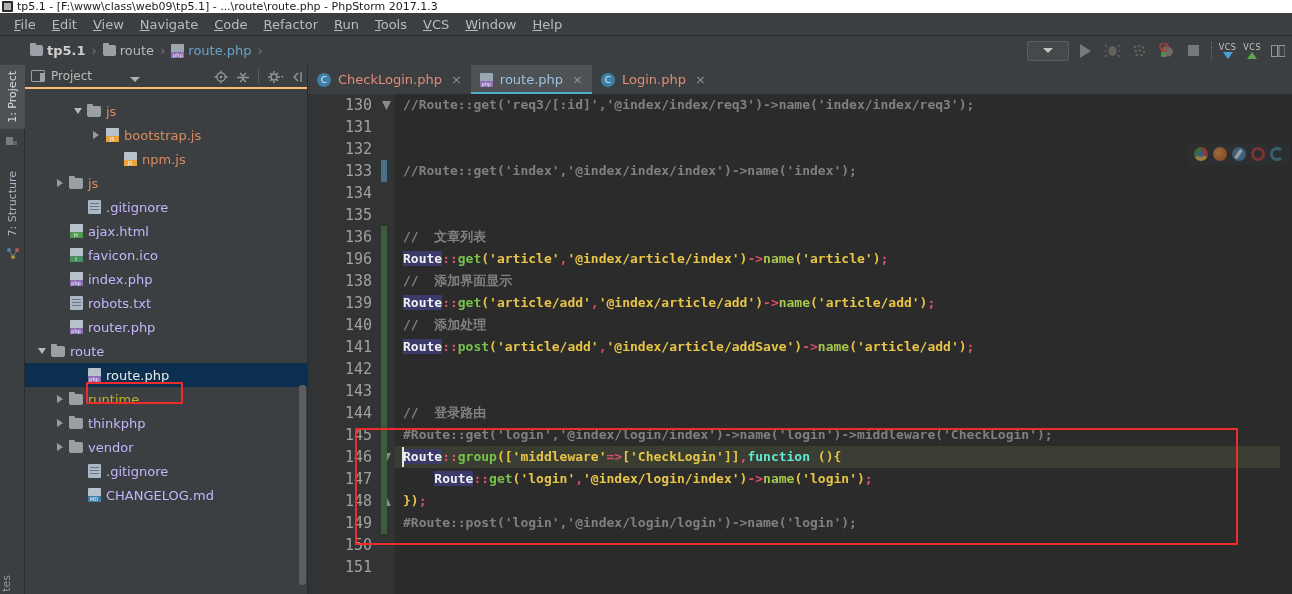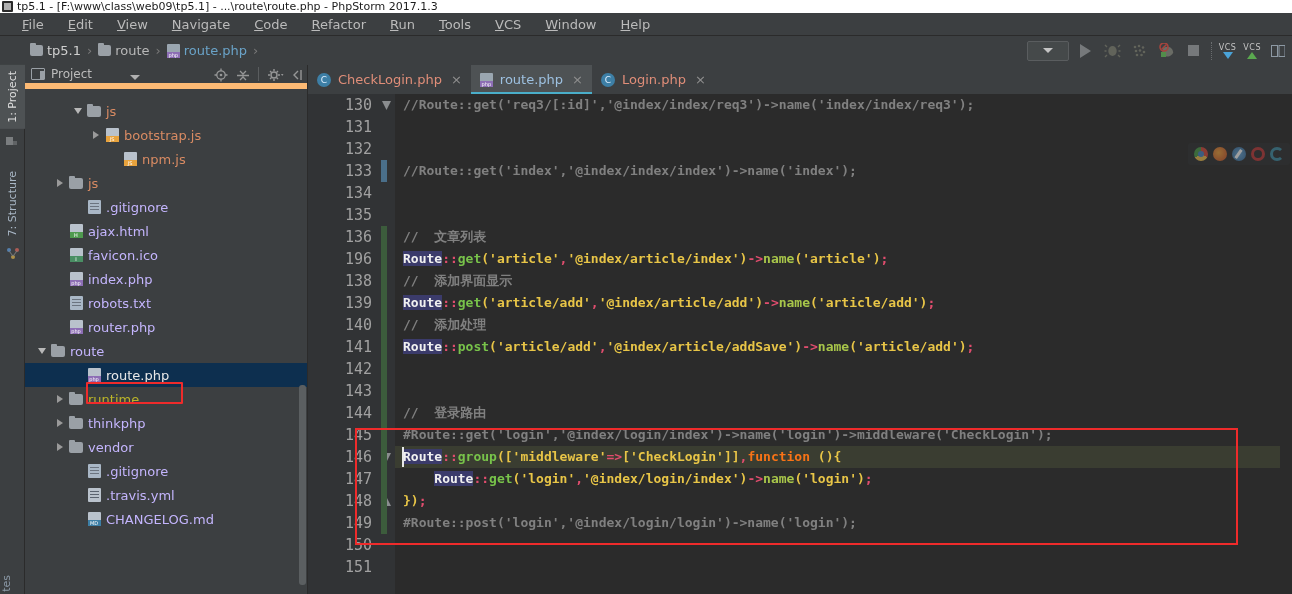--- a/index.html
+++ b/index.html
@@ -32,32 +32,32 @@
   .titlebar .ttxt { font-size: 11px; }
 
   
   .menubar {
     position: absolute; left: 0; top: 13px; width: 1292px; height: 23px;
     background: #3c3f41; border-bottom: 1px solid #2b2b2b;
     display: flex; align-items: center; padding-left: 6px;
   }
   .menuitem {
     color: #bbbbbb; font-size: 13px; padding: 2px 8px;
-    white-space: nowrap; cursor: default; margin-left: 8px;
+    white-space: nowrap; cursor: default;
   }
   .menuitem u { text-decoration: underline; }
 
   
   .toolbar {
     position: absolute; left: 0; top: 36px; width: 1292px; height: 29px;
     background: #3c3f41; display: flex; align-items: center;
   }
   .crumbs { display: flex; align-items: center; padding-left: 30px; gap: 2px; }
   .crumb { display: flex; align-items: center; gap: 4px; font-size: 13px; color: #b8b8b8; }
-  .crumb.project { font-weight: normal; color: #cfcfcf; }
+  .crumb.project { font-weight: bold; color: #cfcfcf; }
   .crumb.file { color: #6aa3c8; }
   .crumb-sep { color: #7a7a7a; font-size: 13px; padding: 0 4px; }
   .ico-folder {
     width: 13px; height: 11px; background: #9aa0a6; border-radius: 1px 2px 2px 2px;
     position: relative; display: inline-block;
   }
   .ico-folder::before {
     content: ""; position: absolute; left: 0; top: -2px; width: 6px; height: 3px;
     background: #9aa0a6; border-radius: 1px 1px 0 0;
   }
@@ -116,21 +116,21 @@
     font-size: 11px; color: #8c9aa8; padding: 2px 0; text-align: left;
   }
 
   
   .projpanel {
     position: absolute; left: 25px; top: 65px; width: 283px; height: 529px;
     background: #3c3f41; border-right: 1px solid #2b2b2b;
   }
   .proj-header {
     height: 24px; background: #3c3f41; display: flex; align-items: center;
-    padding: 0 4px 0 6px; border-bottom: 6px solid #fdba74;
+    padding: 0 4px 0 6px; border-bottom: 2px solid #fdba74;
   }
   .proj-title { font-size: 12px; color: #bbbbbb; margin-left: 6px; }
   .proj-ico-box {
     width: 14px; height: 12px; border: 1px solid #9aa0a6; border-radius: 1px;
     position: relative;
   }
   .proj-ico-box::after {
     content: ""; position: absolute; right: -1px; top: 2px; width: 5px; height: 8px;
     background: #9aa0a6;
   }
@@ -232,21 +232,21 @@
   .chmark.blue { background: #4a6f8a; }
   .chmark.green { background: #3c5c3c; }
 
   .tk-com { color: #808080; }
   .tk-hl   { background: #3b3b6b; color: #f0f0f0; }
   .tk-op   { color: #e14d6e; }
   .tk-fn   { color: #78c34a; }
   .tk-fn2  { color: #a8c64a; }
   .tk-par  { color: #e8c547; }
   .tk-str  { color: #e8c547; }
-  .tk-kw   { color: #f97316; }
+  .tk-kw   { color: #5eead4; }
   .tk-arr  { color: #e14d6e; }
   .tk-white{ color: #cfd6dd; }
 
   .caret-bar {
     position: absolute; width: 2px; height: 20px; background: #e8e8e8; top: 1px;
   }
 
   .redbox-code {
     position: absolute; border: 2px solid #ef2b2b; pointer-events: none;
   }
@@ -582,28 +582,20 @@
           <span class="tw-arrow"></span>
           <span class="tw-icon">
             <span class="fi fi-doc"></span>
           </span>
           <span class="tw-label c-plain">.gitignore</span>
         </div>
         <div class="trow">
           <span style="width:46px;flex:0 0 46px;"></span>
           <span class="tw-arrow"></span>
           <span class="tw-icon">
-            <span class="fi fi-yml"></span>
-          </span>
-          <span class="tw-label c-plain">.travis.yml</span>
-        </div>
-        <div class="trow">
-          <span style="width:46px;flex:0 0 46px;"></span>
-          <span class="tw-arrow"></span>
-          <span class="tw-icon">
             <span class="fi fi-md">
               <span class="fi-tag">MD</span>
             </span>
           </span>
           <span class="tw-label c-plain">CHANGELOG.md</span>
         </div>
       </div>
     <div class="tree-scrollbar"></div>
   </div>
 

